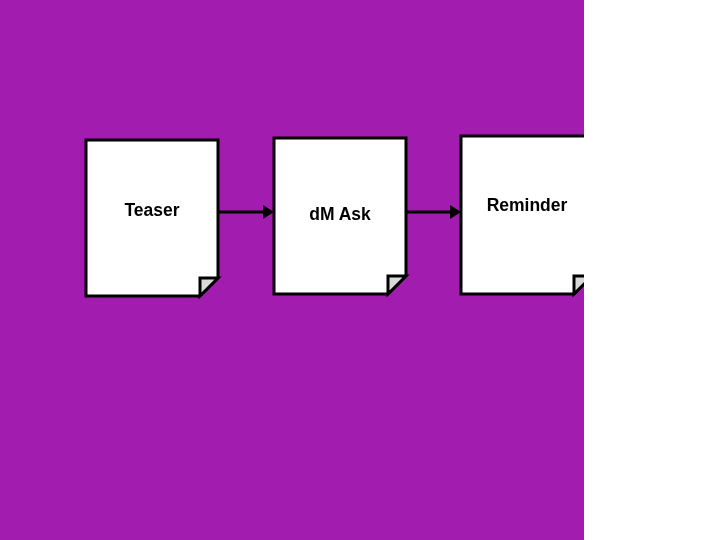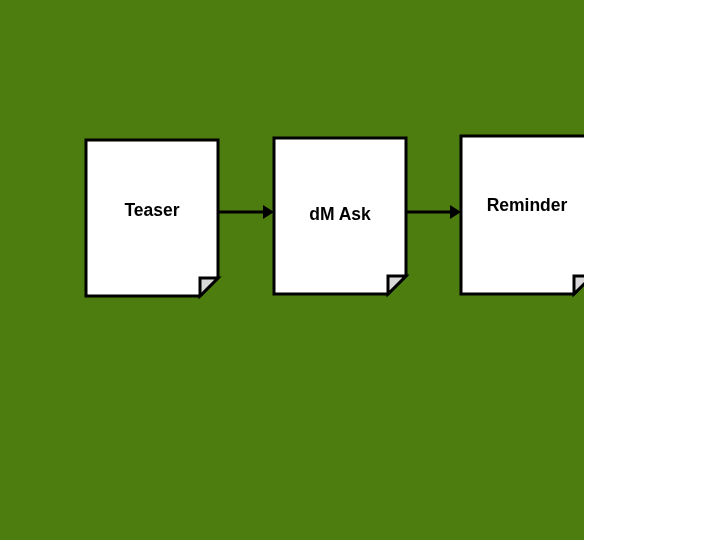--- a/index.html
+++ b/index.html
@@ -8,21 +8,21 @@
     padding: 0;
     background: #ffffff;
   }
   body {
     font-family: "Liberation Sans", sans-serif;
   }
   #canvas {
     position: relative;
     width: 584px;
     height: 540px;
-    background: #4d7c0f;
+    background: #a21caf;
     overflow: hidden;
   }
   #diagram-svg {
     position: absolute;
     left: 0;
     top: 0;
     width: 720px;
     height: 540px;
     display: block;
   }

